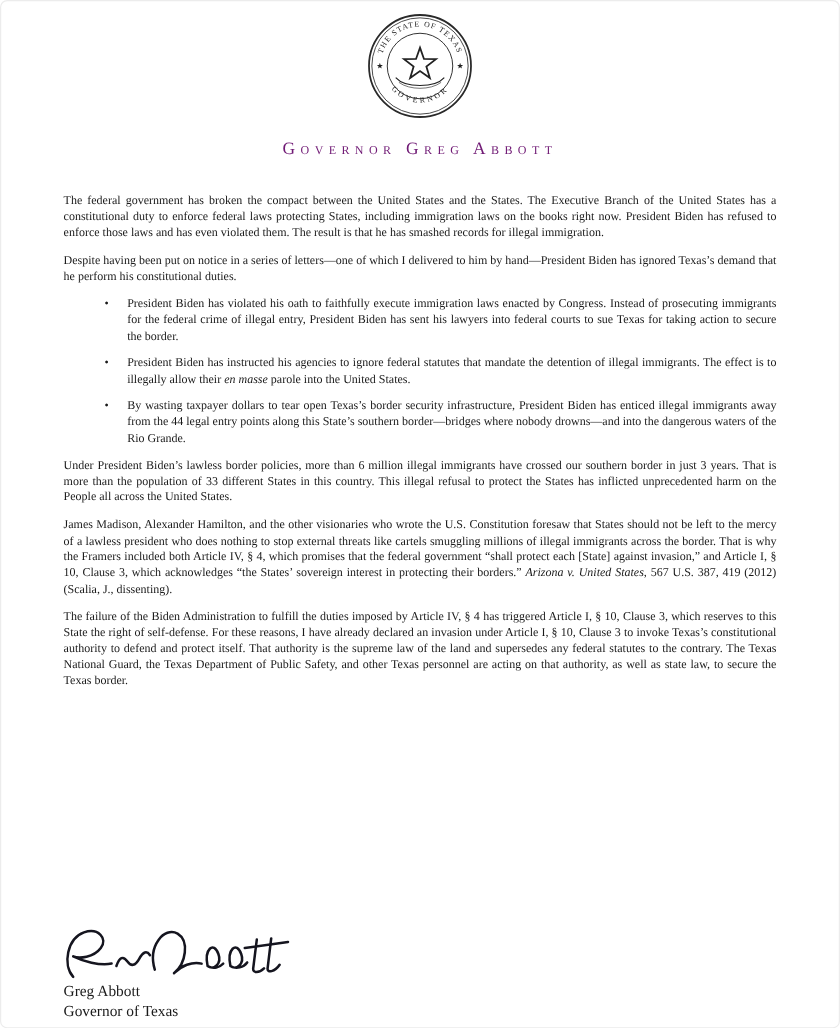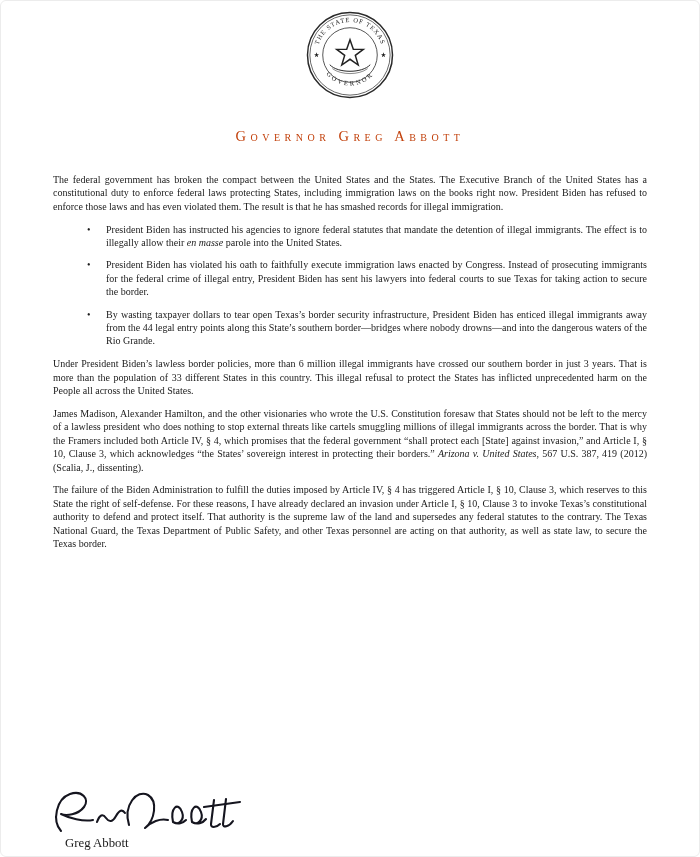--- a/index.html
+++ b/index.html
@@ -16,45 +16,45 @@
     font-family: "Liberation Serif", serif;
     color: #1a1a1a;
   }
   .content { padding: 0 52px; }
 
   
   .letterhead { text-align: center; padding-top: 10px; }
   .seal-wrap { display: inline-block; width: 88px; height: 88px; line-height: 0; }
   .seal-wrap svg { width: 88px; height: 88px; }
   .office-title {
-    margin-top: 25px;
+    margin-top: 12px;
     font-size: 14.5px;
     font-variant: small-caps;
     letter-spacing: 4.5px;
-    color: #c2410c;
+    color: #701a75;
   }
   .date-line { margin-top: 13px; font-size: 12.8px; }
 
   
   .letter-body {
     margin-top: 28px;
     font-size: 10px;
     line-height: 1.34;
     text-align: justify;
   }
   .letter-body p { margin: 0 0 9.5px 0; }
   ul.bullets { list-style: none; margin: 2px 0 9.5px 0; padding: 0; }
   ul.bullets li { position: relative; padding-left: 53px; margin-bottom: 9px; }
   ul.bullets li::before { content: "\2022"; position: absolute; left: 34px; top: 0; }
   em { font-style: italic; }
 
   
   .sig-block { position: absolute; left: 52px; bottom: 5px; }
   .sig-wrap { display: block; line-height: 0; margin: 0 0 -6px -4px; }
-  .sig-name, .sig-title { font-size: 12.8px; line-height: 1.28; margin-left: 12px; }
+  .sig-name, .sig-title { font-size: 12.8px; line-height: 1.28; }
 </style>
 </head>
 <body>
 
 <div class="page">
   <div class="content">
 
     <header class="letterhead">
       <span class="seal-wrap">
         <svg viewBox="0 0 100 100" aria-hidden="true">
@@ -77,27 +77,28 @@
           <use href="#mini-star" transform="translate(50,48.5) scale(5.3)" fill="none" stroke="#222" stroke-width="0.32"></use>
           <path d="M27,61 C36,71 64,71 73,61" fill="none" stroke="#222" stroke-width="1.1"></path>
           <path d="M30,65.5 C40,73 60,73 70,65.5" fill="none" stroke="#222" stroke-width="0.6"></path>
         </svg>
       </span>
       <div class="office-title">Governor Greg Abbott</div>
     </header>
 
     <main class="letter-body">
       <p>The federal government has broken the compact between the United States and the States.  The Executive Branch of the United States has a constitutional duty to enforce federal laws protecting States, including immigration laws on the books right now.  President Biden has refused to enforce those laws and has even violated them.  The result is that he has smashed records for illegal immigration.</p>
+      <p>Despite having been put on notice in a series of letters—one of which I delivered to him by hand—President Biden has ignored Texas’s demand that he perform his constitutional duties.</p>
 
       <ul class="bullets">
         <li>
-          <span>President Biden has instructed his agencies to ignore federal statutes that mandate the detention of illegal immigrants.  The effect is to illegally allow their </span><em>en masse</em><span> parole into the United States.</span>
+          <span>President Biden has violated his oath to faithfully execute immigration laws enacted by Congress.  Instead of prosecuting immigrants for the federal crime of illegal entry, President Biden has sent his lawyers into federal courts to sue Texas for taking action to secure the border.</span>
         </li>
         <li>
-          <span>President Biden has violated his oath to faithfully execute immigration laws enacted by Congress.  Instead of prosecuting immigrants for the federal crime of illegal entry, President Biden has sent his lawyers into federal courts to sue Texas for taking action to secure the border.</span>
+          <span>President Biden has instructed his agencies to ignore federal statutes that mandate the detention of illegal immigrants.  The effect is to illegally allow their </span><em>en masse</em><span> parole into the United States.</span>
         </li>
         <li>
           <span>By wasting taxpayer dollars to tear open Texas’s border security infrastructure, President Biden has enticed illegal immigrants away from the 44 legal entry points along this State’s southern border—bridges where nobody drowns—and into the dangerous waters of the Rio Grande.</span>
         </li>
       </ul>
 
       <p>Under President Biden’s lawless border policies, more than 6 million illegal immigrants have crossed our southern border in just 3 years.  That is more than the population of 33 different States in this country.  This illegal refusal to protect the States has inflicted unprecedented harm on the People all across the United States.</p>
       <p>
         <span>James Madison, Alexander Hamilton, and the other visionaries who wrote the U.S. Constitution foresaw that States should not be left to the mercy of a lawless president who does nothing to stop external threats like cartels smuggling millions of illegal immigrants across the border.  That is why the Framers included both Article IV, § 4, which promises that the federal government “shall protect each [State] against invasion,” and Article I, § 10, Clause 3, which acknowledges “the States’ sovereign interest in protecting their borders.”  </span><em>Arizona v. United States</em><span>, 567 U.S. 387, 419 (2012) (Scalia, J., dissenting).</span>
       </p>
@@ -113,14 +114,15 @@
           <path d="M48,35 q4,-11 9,-4 t10,-2 t9,-3"></path>
           <path d="M80,38 C74,18 88,2 99,8 C109,14 106,33 96,41 C102,35 111,31 119,33"></path>
           <path d="M124,35 c-3,-14 5,-21 9,-10 c3,8 -4,14 -9,10 c5,3 10,1 13,-2"></path>
           <path d="M143,35 c-3,-14 5,-21 9,-10 c3,8 -4,14 -9,10 c5,3 11,1 14,-3"></path>
           <path d="M165,13 l-3,24 c-0.5,4 5,4 9,0 m6,-25 l-3,25 c-0.5,4 6,3 10,-3"></path>
           <path d="M155,20 l36,-5"></path>
         </g>
       </svg>
     </span>
     <div class="sig-name">Greg Abbott</div>
+    <div class="sig-title">Governor of Texas</div>
   </footer>
 </div>
 
 </body></html>

